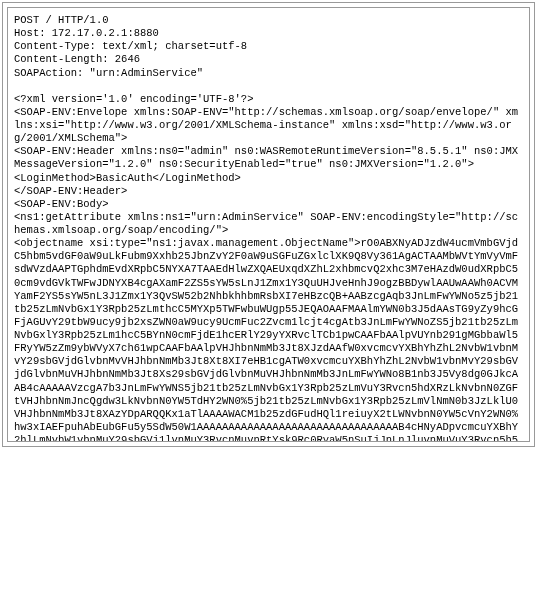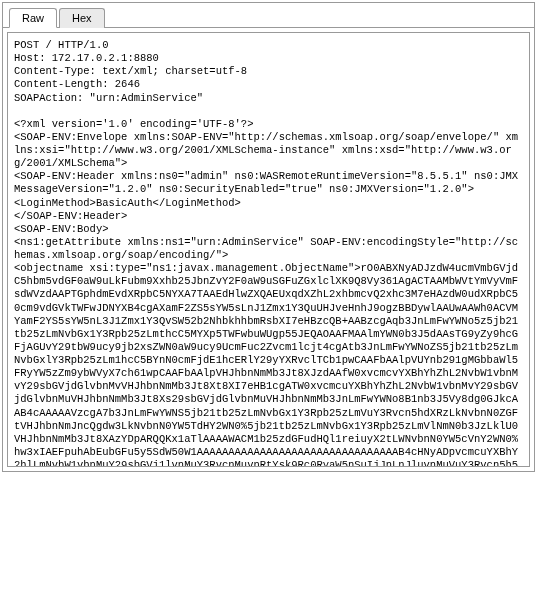--- a/index.html
+++ b/index.html
@@ -53,24 +53,20 @@
       word-break: break-all;
       height: 435px;
       overflow: hidden;
       color: #000;
     }
   </style>
 </head>
 <body>
 
 <div class="panel">
-  <div class="tabs">
-    <div class="tab active">Raw</div>
-    <div class="tab">Hex</div>
-  </div>
   <div class="content">POST / HTTP/1.0
 Host: 172.17.0.2.1:8880
 Content-Type: text/xml; charset=utf-8
 Content-Length: 2646
 SOAPAction: "urn:AdminService"
 
 &lt;?xml version='1.0' encoding='UTF-8'?&gt;
 &lt;SOAP-ENV:Envelope xmlns:SOAP-ENV="http://schemas.xmlsoap.org/soap/envelope/" xmlns:xsi="http://www.w3.org/2001/XMLSchema-instance" xmlns:xsd="http://www.w3.org/2001/XMLSchema"&gt;
 &lt;SOAP-ENV:Header xmlns:ns0="admin" ns0:WASRemoteRuntimeVersion="8.5.5.1" ns0:JMXMessageVersion="1.2.0" ns0:SecurityEnabled="true" ns0:JMXVersion="1.2.0"&gt;
 &lt;LoginMethod&gt;BasicAuth&lt;/LoginMethod&gt;

